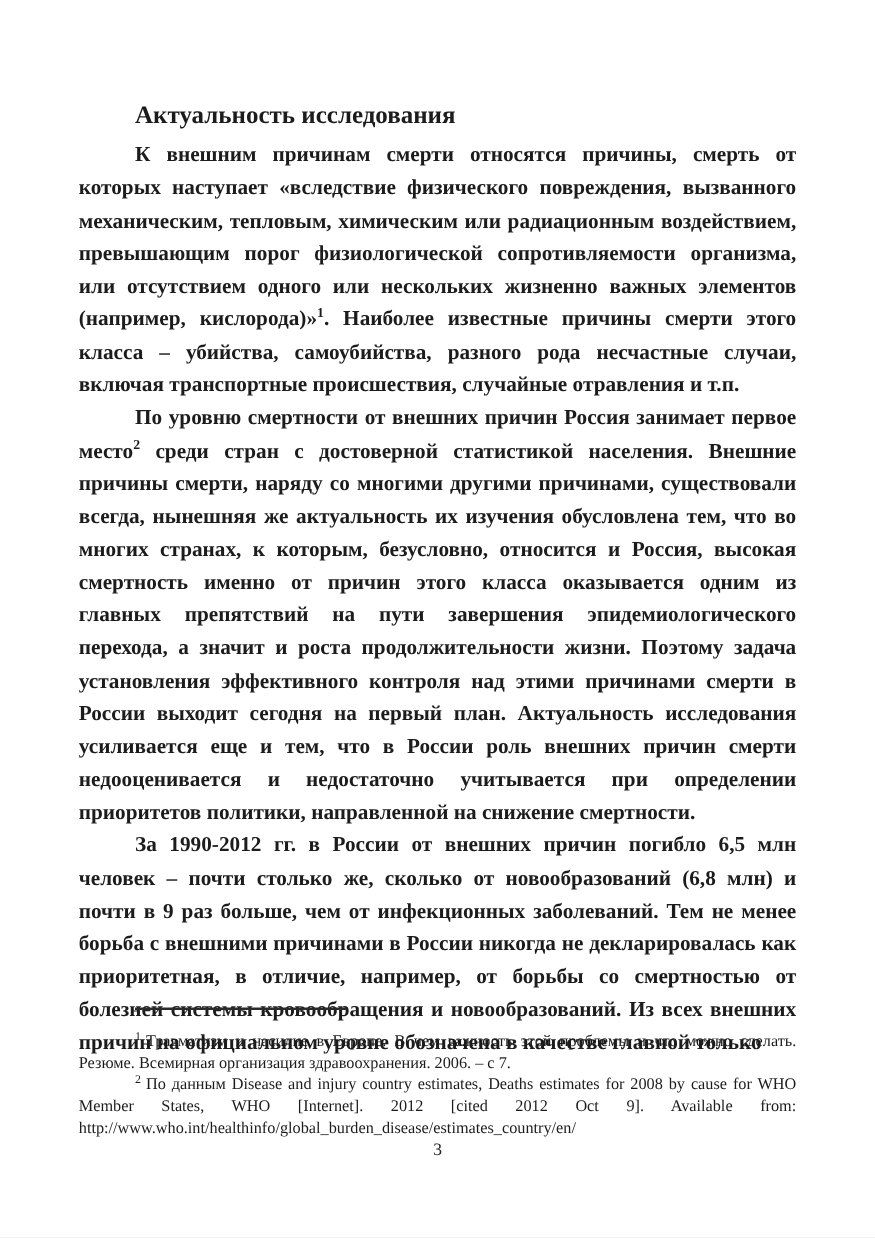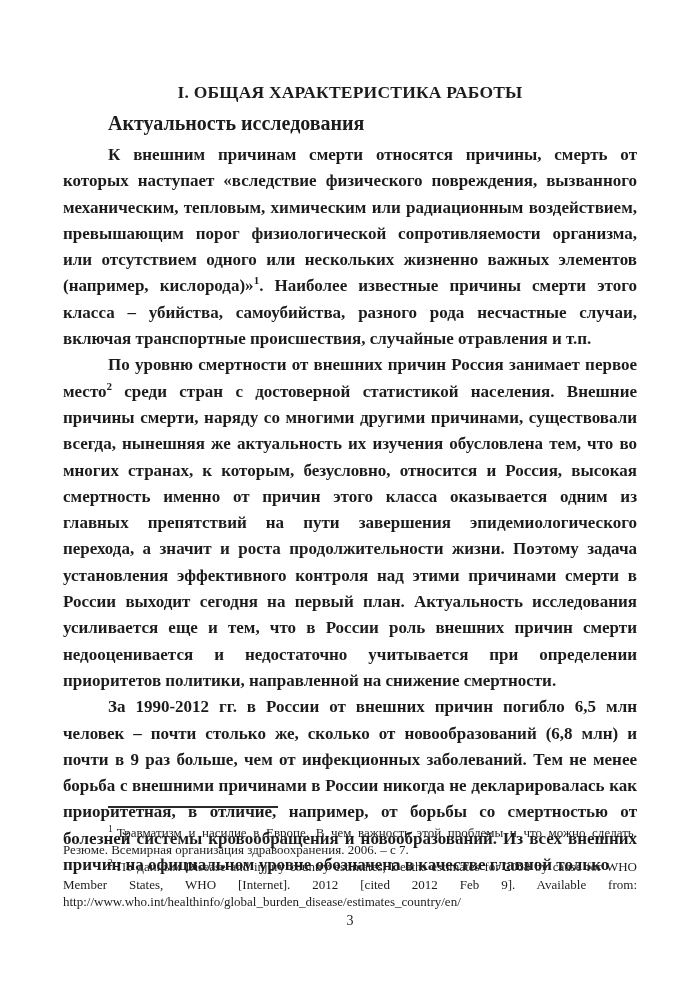--- a/index.html
+++ b/index.html
@@ -82,33 +82,32 @@
     font-size: 14px;
     margin-top: 3px;
   }
 </style>
 </head>
 <body>
 
 <div class="page">
   <div class="content">
 
-    <h1 class="doc-title">I. ОБЩАЯ ХАРАКТЕРИСТИКА РАБОТЫ</h1>
 
     <h2 class="section-heading">Актуальность исследования</h2>
 
     <p class="para"><span>К внешним причинам смерти относятся причины, смерть от которых наступает «вследствие физического повреждения, вызванного механическим, тепловым, химическим или радиационным воздействием, превышающим порог физиологической сопротивляемости организма, или отсутствием одного или нескольких жизненно важных элементов (например, кислорода)»</span><sup class="fnref">1</sup><span>. Наиболее известные причины смерти этого класса – убийства, самоубийства, разного рода несчастные случаи, включая транспортные происшествия, случайные отравления и т.п.</span></p>
 
     <p class="para"><span>По уровню смертности от внешних причин Россия занимает первое место</span><sup class="fnref">2</sup><span> среди стран с достоверной статистикой населения. Внешние причины смерти, наряду со многими другими причинами, существовали всегда, нынешняя же актуальность их изучения обусловлена тем, что во многих странах, к которым, безусловно, относится и Россия, высокая смертность именно от причин этого класса оказывается одним из главных препятствий на пути завершения эпидемиологического перехода, а значит и роста продолжительности жизни. Поэтому задача установления эффективного контроля над этими причинами смерти в России выходит сегодня на первый план. Актуальность исследования усиливается еще и тем, что в России роль внешних причин смерти недооценивается и недостаточно учитывается при определении приоритетов политики, направленной на снижение смертности.</span></p>
 
     <p class="para"><span>За 1990-2012 гг. в России от внешних причин погибло 6,5 млн человек – почти столько же, сколько от новообразований (6,8 млн) и почти в 9 раз больше, чем от инфекционных заболеваний. Тем не менее борьба с внешними причинами в России никогда не декларировалась как приоритетная, в отличие, например, от борьбы со смертностью от болезней системы кровообращения и новообразований. Из всех внешних причин на официальном уровне обозначена в качестве главной только</span><span></span></p>
   </div>
 
   <div class="footnotes">
     <div class="fn-sep"></div>
 
     <p class="fn"><sup class="fnmark">1</sup><span>Травматизм и насилие в Европе. В чем важность этой проблемы и что можно сделать. Резюме. Всемирная организация здравоохранения. 2006. – с 7.</span></p>
 
-    <p class="fn"><sup class="fnmark">2</sup><span>По данным Disease and injury country estimates, Deaths estimates for 2008 by cause for WHO Member States, WHO [Internet]. 2012 [cited 2012 Feb 9]. Available from: http://www.who.int/healthinfo/global_burden_disease/estimates_country/en/</span></p>
+    <p class="fn"><sup class="fnmark">2</sup><span>По данным Disease and injury country estimates, Deaths estimates for 2008 by cause for WHO Member States, WHO [Internet]. 2012 [cited 2012 Oct 9]. Available from: http://www.who.int/healthinfo/global_burden_disease/estimates_country/en/</span></p>
 
     <div class="page-number">3</div>
   </div>
 </div>
 
 </body></html>

